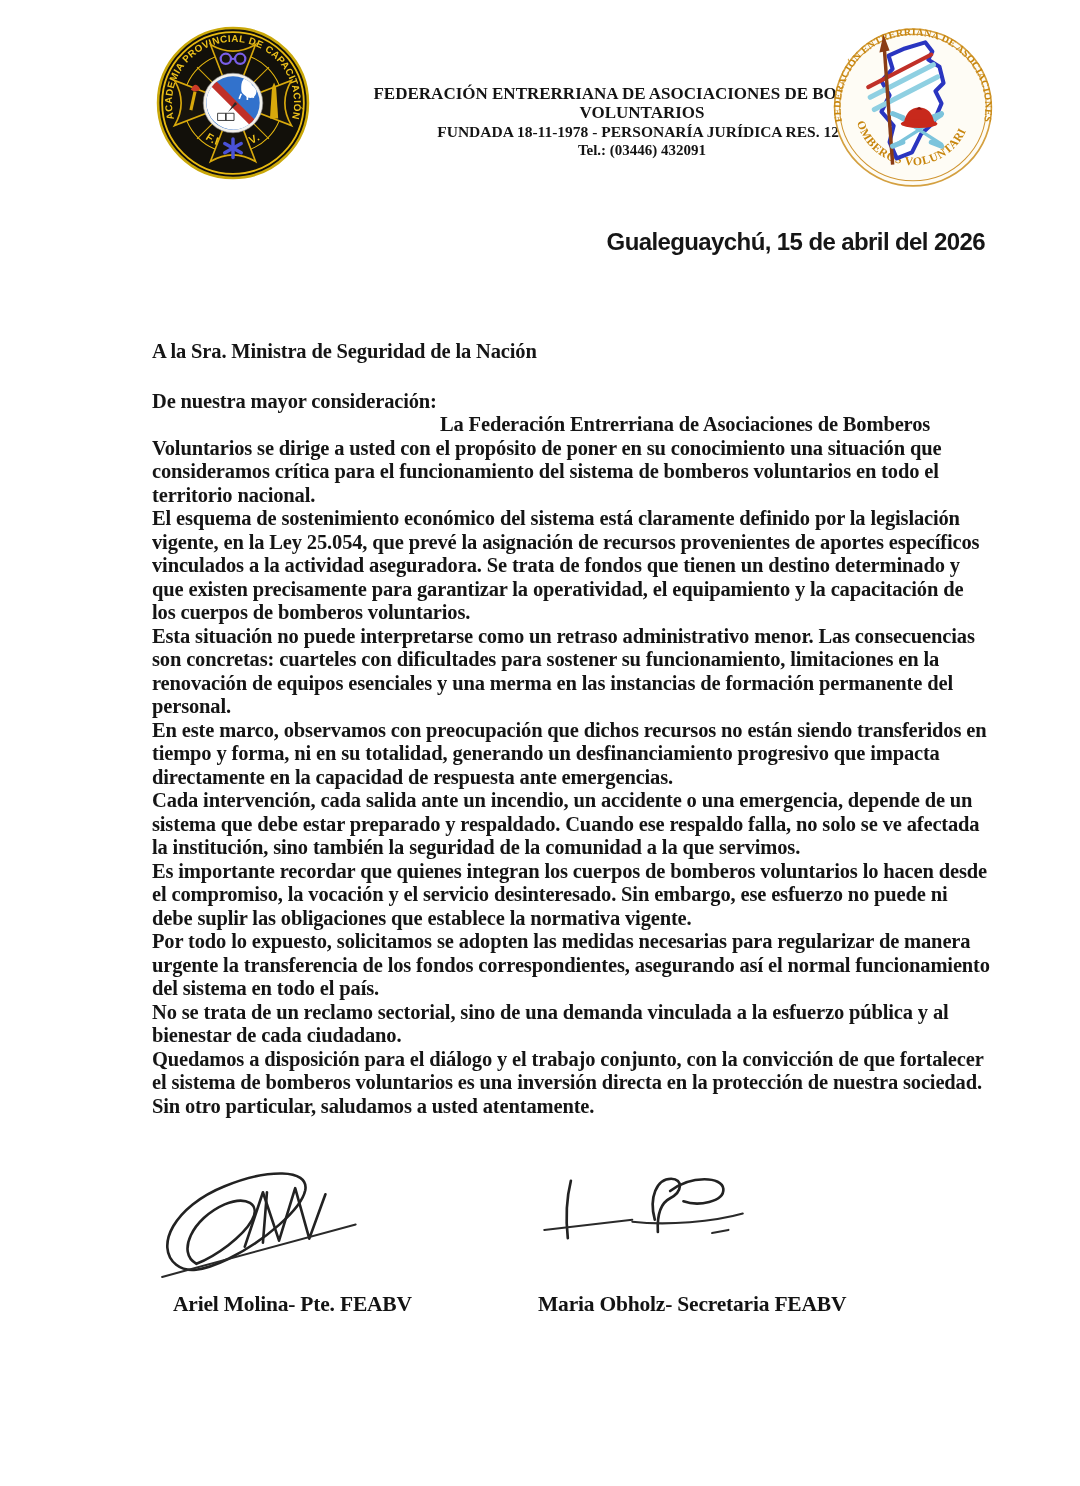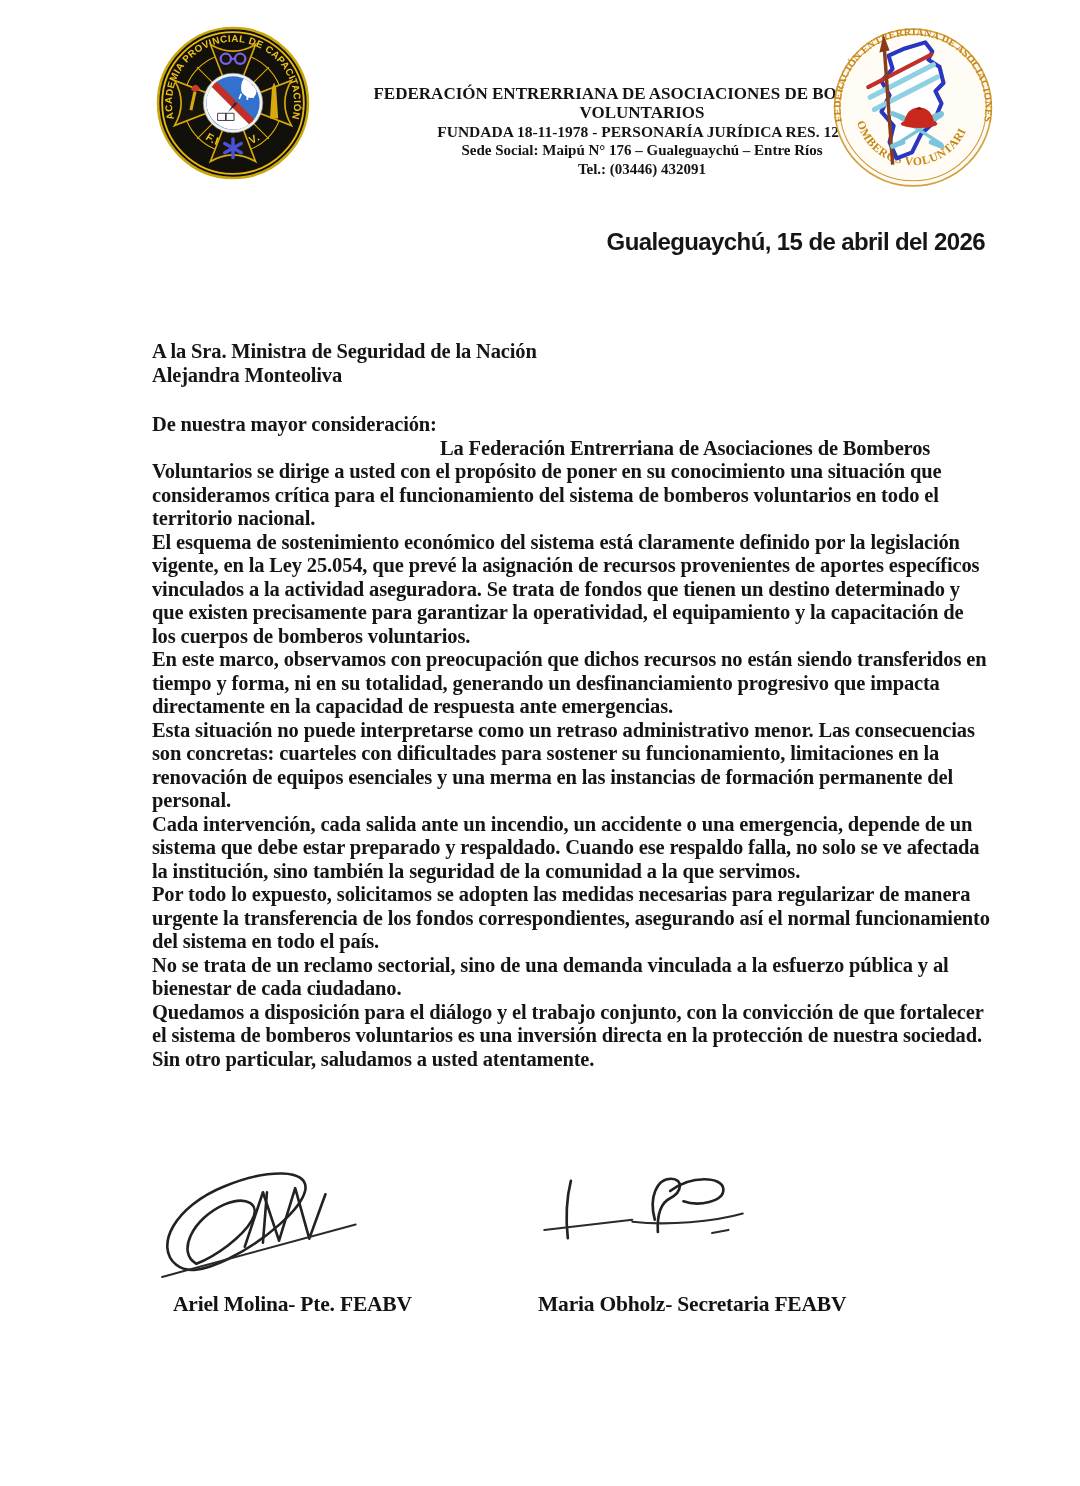--- a/index.html
+++ b/index.html
@@ -124,21 +124,20 @@
         <path d="M60,85 h8 v7 h-8 z M68,85 h8 v7 h-8 z" fill="#ffffff" stroke="#333" stroke-width="0.9"></path>
         <line x1="68" y1="85" x2="68" y2="92" stroke="#333" stroke-width="0.9"></line>
         <path d="M70,84 L77,74 L79,76 Z" fill="#2a2a2a"></path>
       </g>
     </g>
   </svg>
 
   <div class="org-block">
     <div class="org-l1">FEDERACIÓN ENTRERRIANA DE ASOCIACIONES DE BOMBEROS VOLUNTARIOS</div>
     <div class="org-l2">FUNDADA 18-11-1978 - PERSONARÍA JURÍDICA RES. 123</div>
-    <div class="org-l4">Sede Social: Maipú N° 176 – Gualeguaychú – Entre Ríos</div>
     <div class="org-l5">Tel.: (03446) 432091</div>
   </div>
 
   <svg class="badge-right" viewBox="0 0 160 165" aria-hidden="true">
     <circle cx="80" cy="82" r="77" fill="#fefcf5" stroke="#d4a040" stroke-width="1.6"></circle>
     <circle cx="80" cy="82" r="72" fill="none" stroke="#cf9430" stroke-width="1"></circle>
     <defs>
       <path id="rbTop" d="M 20,120 A 71,71 0 1 1 140,120"></path>
       <path id="rbBot" d="M 26,100 A 57,57 0 0 0 134,100"></path>
     </defs>
@@ -171,28 +170,28 @@
       <path d="M71,97 q3,-15 15,-15 q12,0 15,15 z" fill="#c8291c"></path>
       <ellipse cx="86" cy="98" rx="18" ry="4.2" fill="#c8291c"></ellipse>
       <path d="M83,84 q3,-5 6,0 z" fill="#8a1410"></path>
     </g>
   </svg>
 
   <div class="dateline">Gualeguaychú, 15 de abril del 2026</div>
 
   <div class="letter-body">
     <p>A la Sra. Ministra de Seguridad de la Nación</p>
-    <p>Alejandra Monteoliva</p>
     <div class="gap"></div>
     <p>De nuestra mayor consideración:</p>
     <p class="indent-first">La Federación Entrerriana de Asociaciones de Bomberos Voluntarios se dirige a usted con el propósito de poner en su conocimiento una situación que consideramos crítica para el funcionamiento del sistema de bomberos voluntarios en todo el territorio nacional.</p>
     <p>El esquema de sostenimiento económico del sistema está claramente definido por la legislación vigente, en la Ley 25.054, que prevé la asignación de recursos provenientes de aportes específicos vinculados a la actividad aseguradora. Se trata de fondos que tienen un destino determinado y que existen precisamente para garantizar la operatividad, el equipamiento y la capacitación de los cuerpos de bomberos voluntarios.</p>
+    <p>Esta situación no puede interpretarse como un retraso administrativo menor. Las consecuencias son concretas: cuarteles con dificultades para sostener su funcionamiento, limitaciones en la renovación de equipos esenciales y una merma en las instancias de formación permanente del personal.</p>
     <p>En este marco, observamos con preocupación que dichos recursos no están siendo transferidos en tiempo y forma, ni en su totalidad, generando un desfinanciamiento progresivo que impacta directamente en la capacidad de respuesta ante emergencias.</p>
-    <p>Esta situación no puede interpretarse como un retraso administrativo menor. Las consecuencias son concretas: cuarteles con dificultades para sostener su funcionamiento, limitaciones en la renovación de equipos esenciales y una merma en las instancias de formación permanente del personal.</p>
     <p>Cada intervención, cada salida ante un incendio, un accidente o una emergencia, depende de un sistema que debe estar preparado y respaldado. Cuando ese respaldo falla, no solo se ve afectada la institución, sino también la seguridad de la comunidad a la que servimos.</p>
+    <p>Es importante recordar que quienes integran los cuerpos de bomberos voluntarios lo hacen desde el compromiso, la vocación y el servicio desinteresado. Sin embargo, ese esfuerzo no puede ni debe suplir las obligaciones que establece la normativa vigente.</p>
     <p>Por todo lo expuesto, solicitamos se adopten las medidas necesarias para regularizar de manera urgente la transferencia de los fondos correspondientes, asegurando así el normal funcionamiento del sistema en todo el país.</p>
     <p>No se trata de un reclamo sectorial, sino de una demanda vinculada a la esfuerzo pública y al bienestar de cada ciudadano.</p>
     <p>Quedamos a disposición para el diálogo y el trabajo conjunto, con la convicción de que fortalecer el sistema de bomberos voluntarios es una inversión directa en la protección de nuestra sociedad.</p>
     <p>Sin otro particular, saludamos a usted atentamente.</p>
   </div>
 
   <svg class="sig-svg-left" viewBox="0 0 250 115" aria-hidden="true">
     <path class="sig-stroke" d="M 30,98 C 8,80 28,40 78,20 C 120,3 162,2 158,24 C 154,43 118,74 82,92 C 55,105 40,106 30,98 Z"></path>
     <path class="sig-stroke" d="M 50,97 C 30,86 46,52 78,38 C 100,29 114,38 105,54 C 96,70 70,89 50,97 Z"></path>
     <path class="sig-stroke" d="M 98,80 L 116,26 L 132,74 L 148,22 L 162,72 L 178,28"></path>

